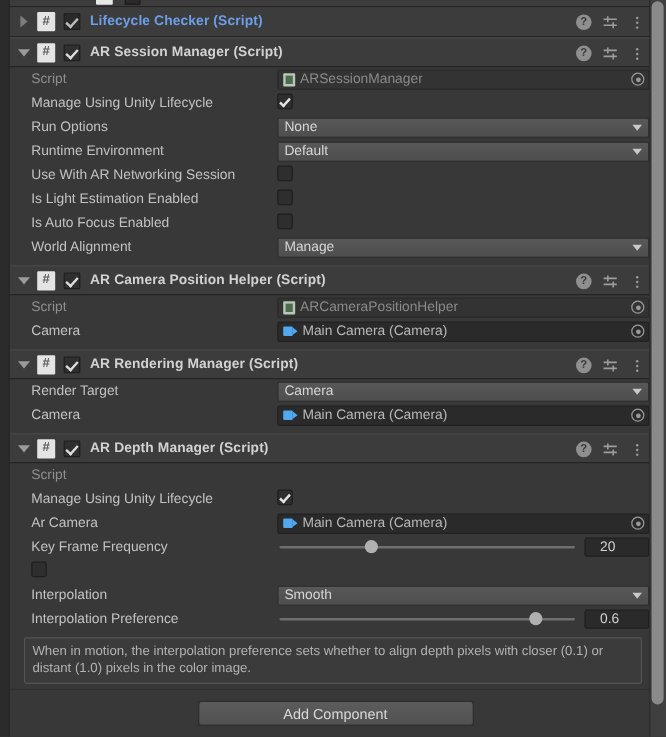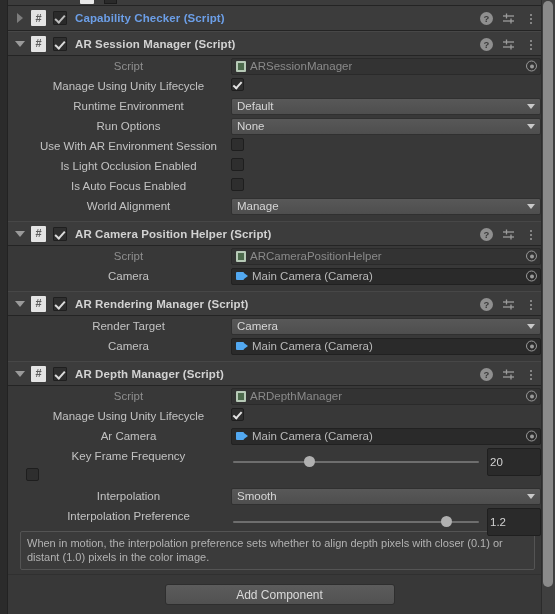--- a/index.html
+++ b/index.html
@@ -153,21 +153,20 @@
   .ic-kebab { width: 12px; display:flex; flex-direction:column; align-items:center; gap:2px; }
   .ic-kebab i { width:2px; height:2px; background:#9d9d9d; border-radius:50%; display:block; }
 
   
   .body { background: #383838; }
   .row {
     height: 20px;
     display: flex; align-items: center;
     padding-left: 18px;
     position: relative;
-    text-align: center;
   }
   .label {
     width: 205px;
     flex: 0 0 205px;
     font-size: 11.5px;
     color: #c2c2c2;
     white-space: nowrap;
     overflow: hidden;
   }
   .label.dim { color: #8e8e8e; }
@@ -280,28 +279,28 @@
     position: absolute; left: 2px; right: 2px; top: 6px;
     height: 2px; background: #6e6e6e; border-radius: 1px;
   }
   .slider .knob {
     position: absolute; top: 1px;
     width: 11px; height: 11px;
     background: #b0b0b0;
     border-radius: 50%;
   }
   .numfield {
-    width: 54px; height: 28px;
+    width: 54px; height: 16px;
     background: #2a2a2a;
     border: 1px solid #1f1f1f;
     border-radius: 2px;
     color: #d3d3d3;
     font-size: 11.5px;
     display:flex; align-items:center;
-    padding-left: 2px;
+    padding-left: 12px;
     flex: 0 0 54px;
   }
 
   
   .helpbox {
     margin: 5px 6px 4px 12px;
     border: 1px solid #545454;
     background: #3b3b3b;
     border-radius: 2px;
     padding: 4px 6px 5px 6px;
@@ -340,21 +339,21 @@
       <div class="pg"></div>
       <div class="cb"></div>
     </div>
     <div id="components">
         <div class="comp-header first">
           <div class="foldout">
             <div class="tri-right"></div>
           </div>
           <div class="script-icon">#</div>
           <div class="comp-check on dim"></div>
-          <div class="comp-title link">Capability Checker (Script)</div>
+          <div class="comp-title link">Lifecycle Checker (Script)</div>
           <div class="header-icons">
             <div class="ic">
               <div class="ic-help">?</div>
             </div>
             <div class="ic">
               <svg width="14" height="14" viewBox="0 0 14 14">
                 <line x1="1" y1="4" x2="12" y2="4" stroke="#9d9d9d" stroke-width="1.3"></line>
                 <line x1="1" y1="9" x2="12" y2="9" stroke="#9d9d9d" stroke-width="1.3"></line>
                 <line x1="4.5" y1="1.5" x2="4.5" y2="6.5" stroke="#9d9d9d" stroke-width="1.3"></line>
                 <line x1="9" y1="6.5" x2="9" y2="11.5" stroke="#9d9d9d" stroke-width="1.3"></line>
@@ -406,45 +405,45 @@
               </div>
             </div>
           </div>
           <div class="row">
             <div class="label">Manage Using Unity Lifecycle</div>
             <div class="field">
               <div class="checkbox on"></div>
             </div>
           </div>
           <div class="row">
+            <div class="label">Run Options</div>
+            <div class="field">
+              <div class="dropdown">
+                <span>None</span>
+                <span class="dd-arrow"></span>
+              </div>
+            </div>
+          </div>
+          <div class="row">
             <div class="label">Runtime Environment</div>
             <div class="field">
               <div class="dropdown">
                 <span>Default</span>
                 <span class="dd-arrow"></span>
               </div>
             </div>
           </div>
           <div class="row">
-            <div class="label">Run Options</div>
-            <div class="field">
-              <div class="dropdown">
-                <span>None</span>
-                <span class="dd-arrow"></span>
-              </div>
-            </div>
-          </div>
-          <div class="row">
-            <div class="label">Use With AR Environment Session</div>
+            <div class="label">Use With AR Networking Session</div>
             <div class="field">
               <div class="checkbox"></div>
             </div>
           </div>
           <div class="row">
-            <div class="label">Is Light Occlusion Enabled</div>
+            <div class="label">Is Light Estimation Enabled</div>
             <div class="field">
               <div class="checkbox"></div>
             </div>
           </div>
           <div class="row">
             <div class="label">Is Auto Focus Enabled</div>
             <div class="field">
               <div class="checkbox"></div>
             </div>
           </div>
@@ -584,29 +583,20 @@
             <div class="ic-kebab">
               <i></i>
               <i></i>
               <i></i>
             </div>
           </div>
         </div>
         <div class="body">
           <div class="row">
             <div class="label dim">Script</div>
-            <div class="field">
-              <div class="objfield dimtext">
-                <span class="icon-script-sm"></span>
-                <span class="txt">ARDepthManager</span>
-                <div class="objpicker">
-                  <i></i>
-                </div>
-              </div>
-            </div>
           </div>
           <div class="row">
             <div class="label">Manage Using Unity Lifecycle</div>
             <div class="field">
               <div class="checkbox on"></div>
             </div>
           </div>
           <div class="row">
             <div class="label">Ar Camera</div>
             <div class="field">
@@ -646,21 +636,21 @@
             </div>
           </div>
           <div class="row">
             <div class="label">Interpolation Preference</div>
             <div class="field">
               <div class="sliderwrap">
                 <div class="slider">
                   <div class="track"></div>
                   <div class="knob" style="left: calc(86% - 5px);"></div>
                 </div>
-                <div class="numfield">1.2</div>
+                <div class="numfield">0.6</div>
               </div>
             </div>
           </div>
           <div class="helpbox">When in motion, the interpolation preference sets whether to align depth pixels with closer (0.1) or distant (1.0) pixels in the color image.</div>
           <div style="height: 5px;"></div>
         </div>
       </div>
   </div>
 
   <div class="footer">

